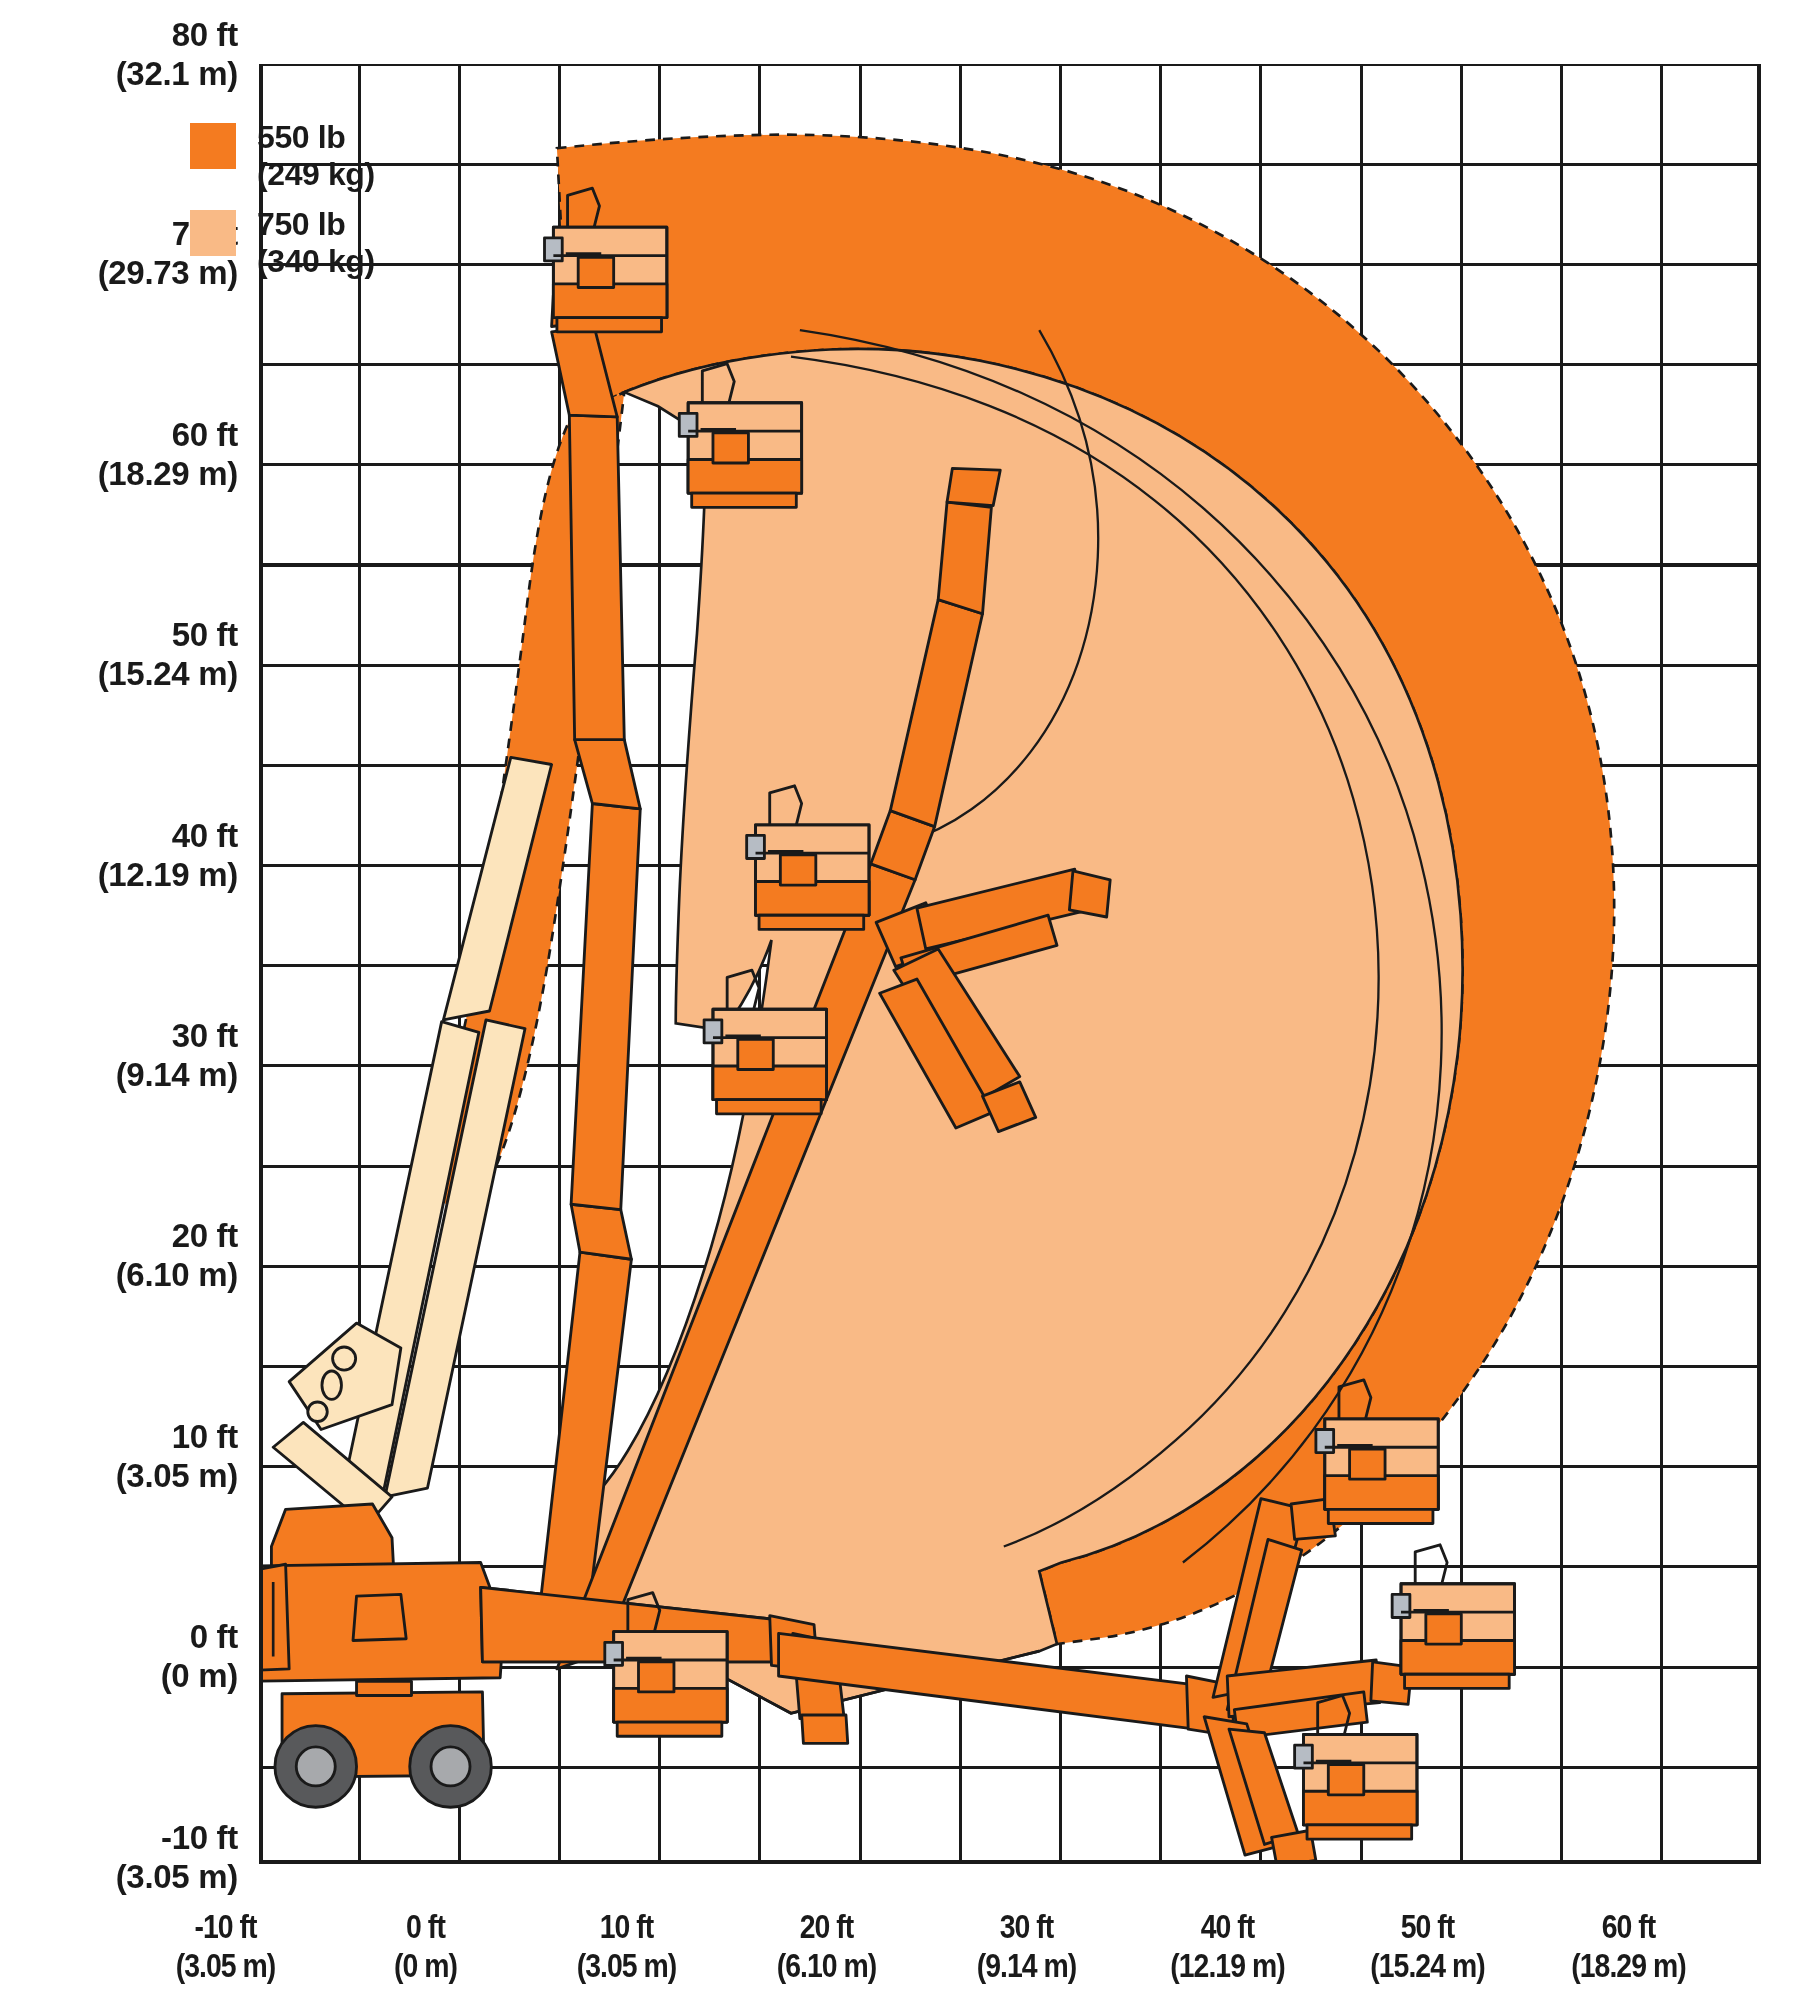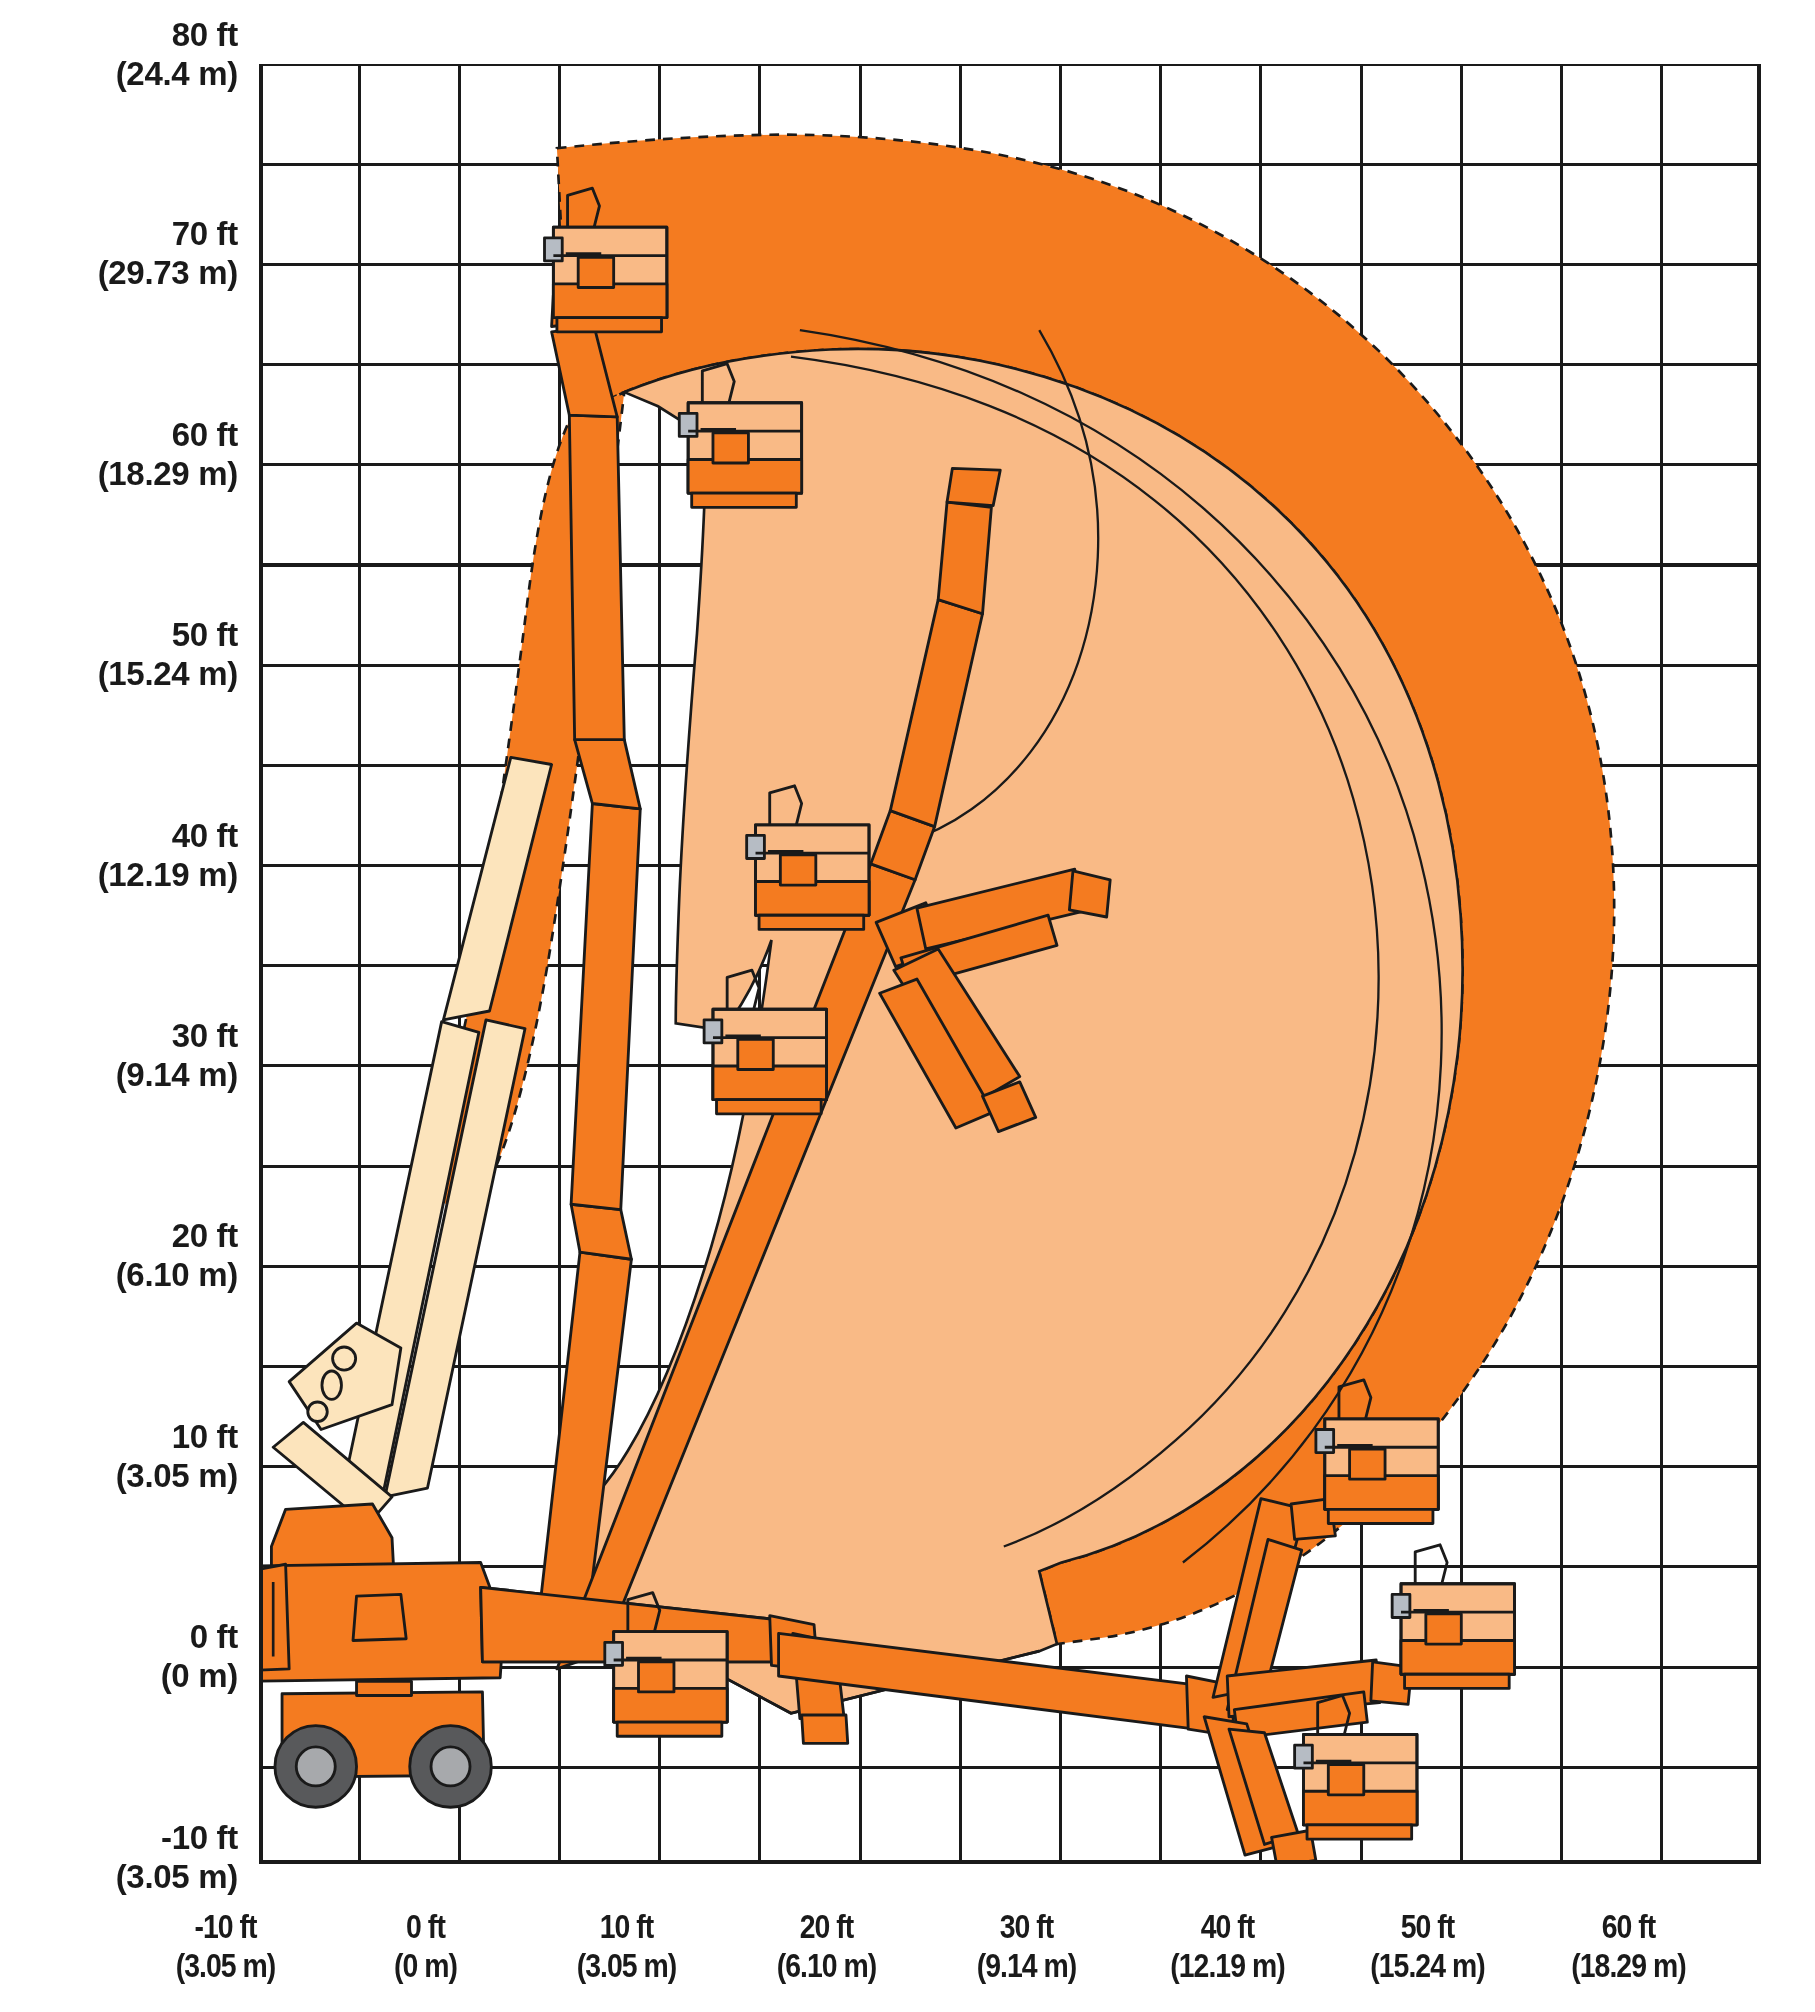--- a/index.html
+++ b/index.html
@@ -32,21 +32,21 @@
   .lg-tx{font-weight:bold;font-size:32px;line-height:1.16;color:#1a1a1a;letter-spacing:-0.4px;white-space:nowrap;}
   .lg-tx .l2{display:block;}
 </style>
 </head>
 <body>
 
 <div id="root">
 
   <div class="ylab" style="left:0px;top:16px;">
     <span>80 ft</span>
-    <span class="l2">(24.4 m)</span>
+    <span class="l2">(32.1 m)</span>
   </div>
   <div class="ylab" style="left:0px;top:215px;">
     <span>70 ft</span>
     <span class="l2">(29.73 m)</span>
   </div>
   <div class="ylab" style="left:0px;top:416px;">
     <span>60 ft</span>
     <span class="l2">(18.29 m)</span>
   </div>
   <div class="ylab" style="left:0px;top:616px;">
@@ -423,15 +423,31 @@
           <rect x="1182" y="1986" width="118" height="16" fill="#F47B20"></rect>
         </g>
       </g>
 
     </g>
 
     <rect x="2" y="0" width="1690" height="2028" fill="none" stroke="#1a1a1a" stroke-width="4" shape-rendering="crispEdges"></rect>
   </svg>
   </div>
 
+  <div id="legend">
+    <div class="lg-row" style="top:0px;">
+      <div class="lg-sw" style="background:#F47B20;"></div>
+      <div class="lg-tx">
+        <span>550 lb</span>
+        <span class="l2">(249 kg)</span>
+      </div>
+    </div>
+    <div class="lg-row" style="top:87px;">
+      <div class="lg-sw" style="background:#F9BA86;"></div>
+      <div class="lg-tx">
+        <span>750 lb</span>
+        <span class="l2">(340 kg)</span>
+      </div>
+    </div>
+  </div>
 
 </div>
 
 
 </body></html>

